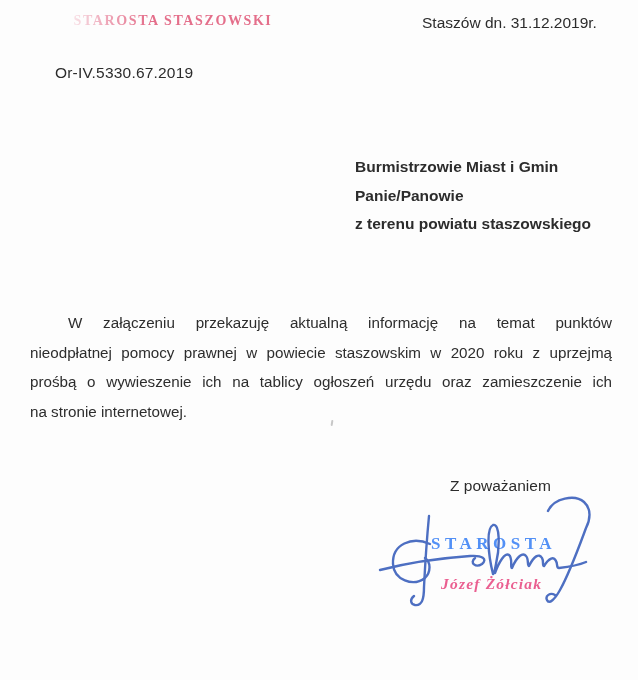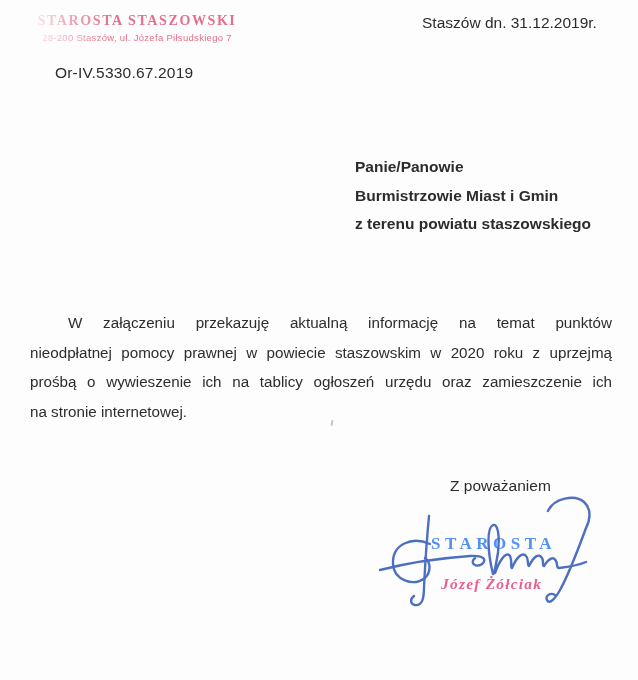--- a/index.html
+++ b/index.html
@@ -152,32 +152,31 @@
     width: 225px;
     height: 135px;
     z-index: 5;
   }
 </style>
 </head>
 <body>
 
 <div class="page">
 
-  <div class="stamp-top" style="color:#e2607f;">
+  <div class="stamp-top" style="color:#e2607f;margin-left:36px;">
     <div class="stamp-line1">STAROSTA STASZOWSKI</div>
-    <div class="stamp-line2">28-200 Staszów, ul. Józefa Piłsudskiego 7</div>
   </div>
 
   <div class="date-line">Staszów dn. 31.12.2019r.</div>
 
   <div class="ref-number">Or-IV.5330.67.2019</div>
 
   <div class="recipient">
+    <div>Burmistrzowie Miast i Gmin</div>
     <div>Panie/Panowie</div>
-    <div>Burmistrzowie Miast i Gmin</div>
     <div>z terenu powiatu staszowskiego</div>
   </div>
 
   <div class="body-text">
     <div class="body-line first">W załączeniu przekazuję aktualną informację na temat punktów</div>
     <div class="body-line">nieodpłatnej pomocy prawnej w powiecie staszowskim w 2020 roku z uprzejmą</div>
     <div class="body-line">prośbą o wywieszenie ich na tablicy ogłoszeń urzędu oraz zamieszczenie ich</div>
     <div class="body-line last">na stronie internetowej.</div>
   </div>
 

